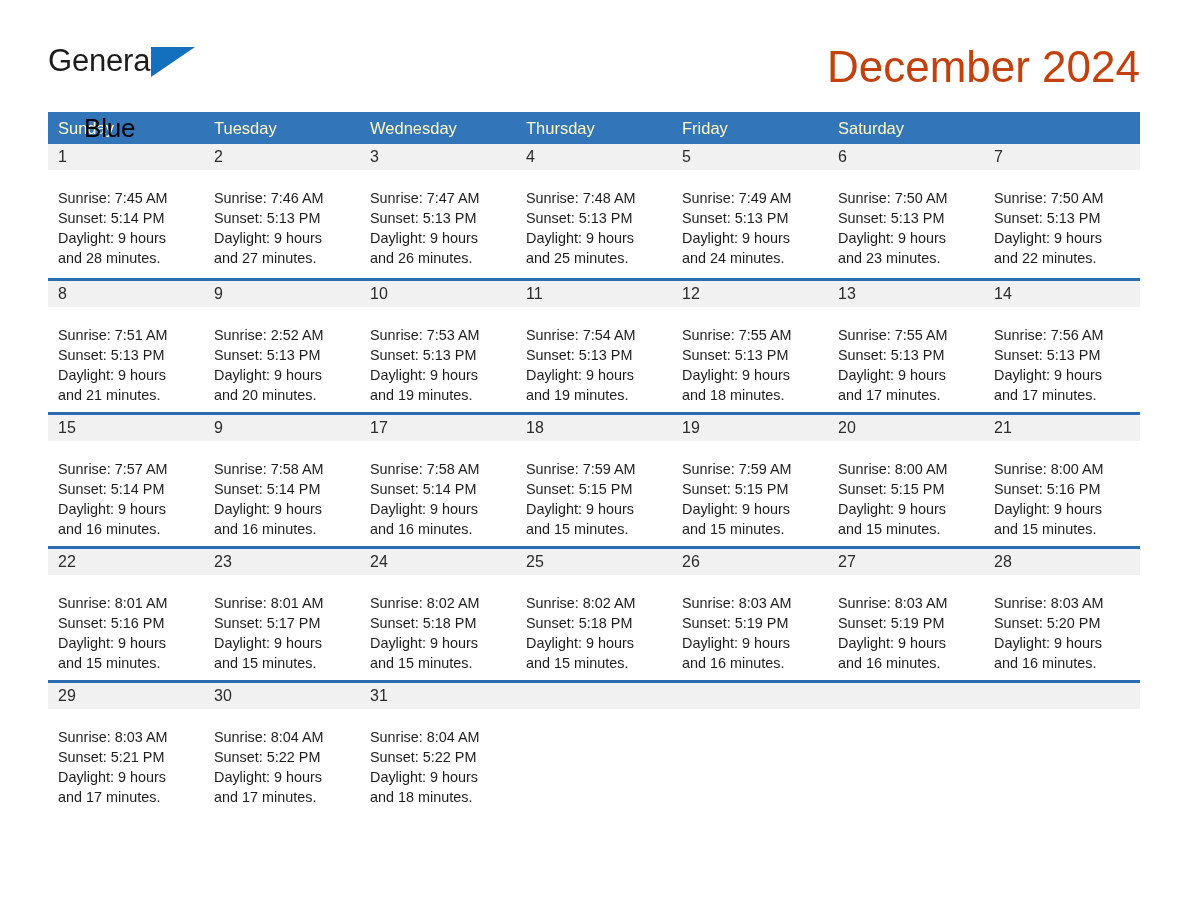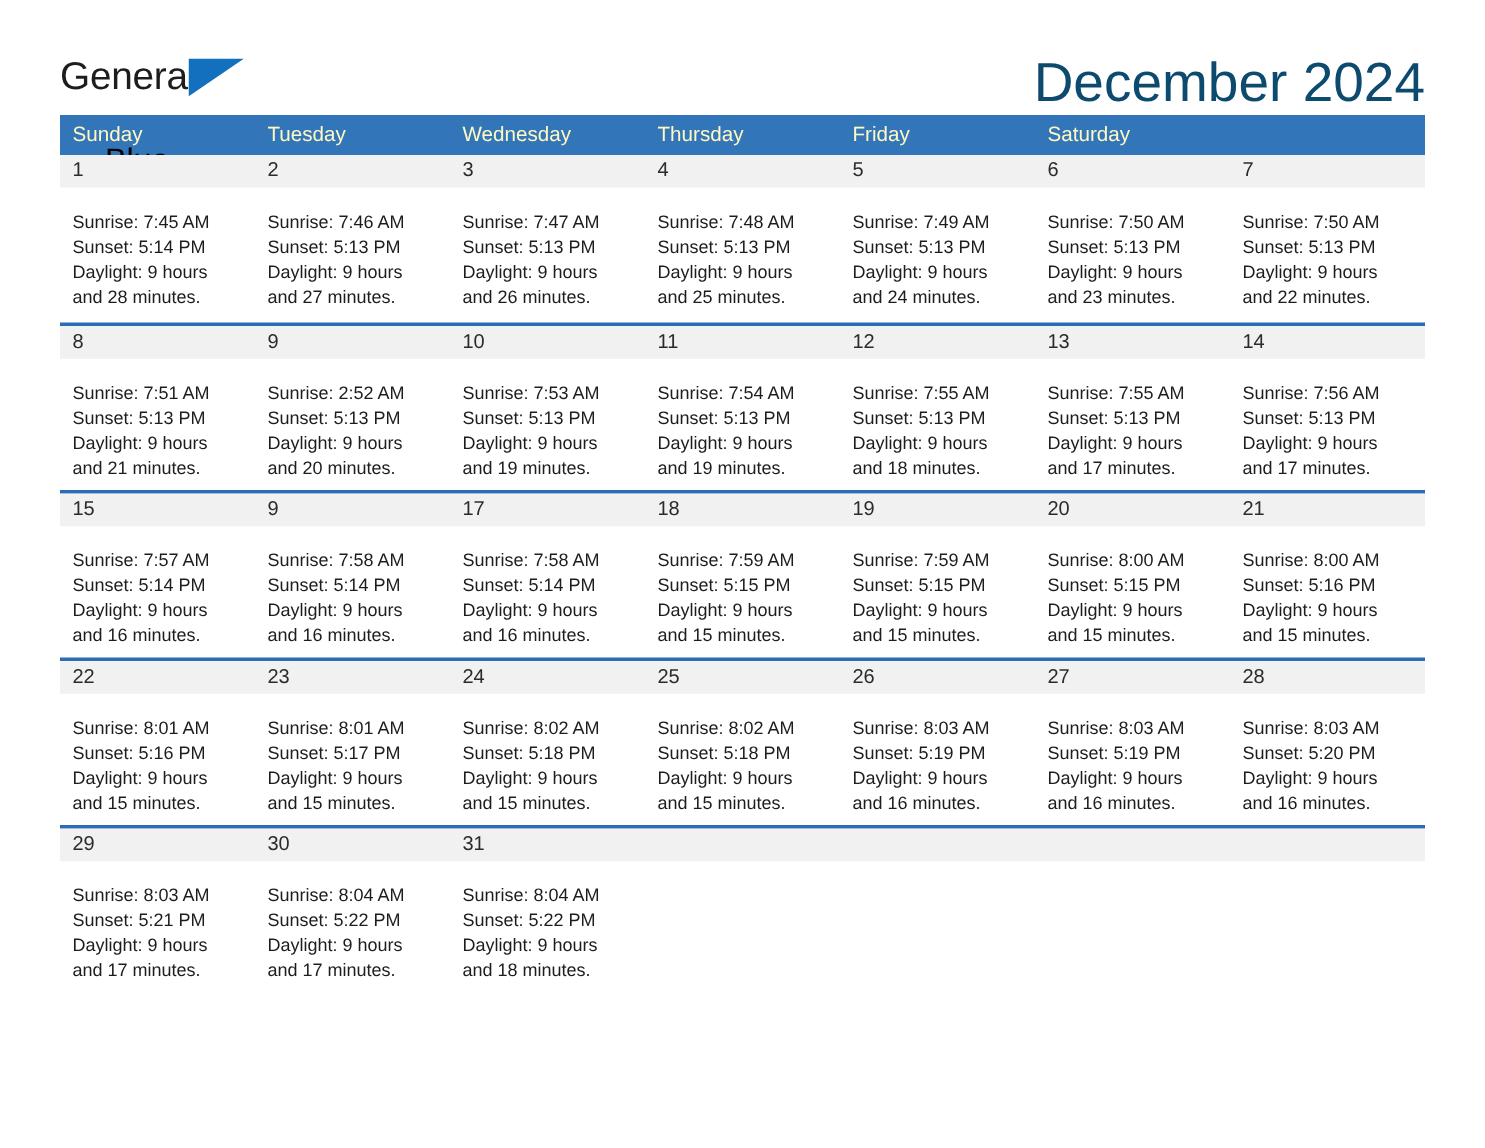--- a/index.html
+++ b/index.html
@@ -17,21 +17,21 @@
     position: relative;
     width: 1188px;
     height: 918px;
     background: #ffffff;
     padding: 0 48px;
   }
 
   
   .header {
     position: relative;
-    height: 92px;
+    height: 112px;
     display: flex;
     align-items: flex-start;
     justify-content: space-between;
   }
 
   .brand {
     position: relative;
     margin-top: 44px;
     width: 150px;
     height: 62px;
@@ -60,21 +60,21 @@
     border-bottom: 30px solid transparent;
   }
 
   .titleblock {
     margin-top: 42px;
     text-align: right;
   }
   .month-title {
     font-size: 44px;
     font-weight: normal;
-    color: #0c4a6e;
+    color: #c2410c;
     line-height: 50px;
     letter-spacing: 0px;
     white-space: nowrap;
   }
   .location {
     font-size: 25px;
     font-weight: normal;
     color: #1d1d1b;
     line-height: 30px;
     margin-top: 10px;

